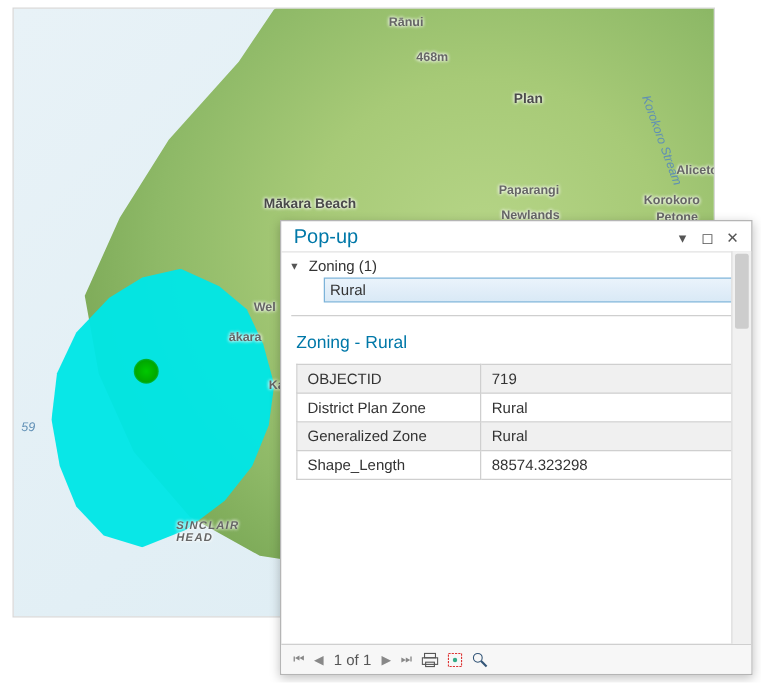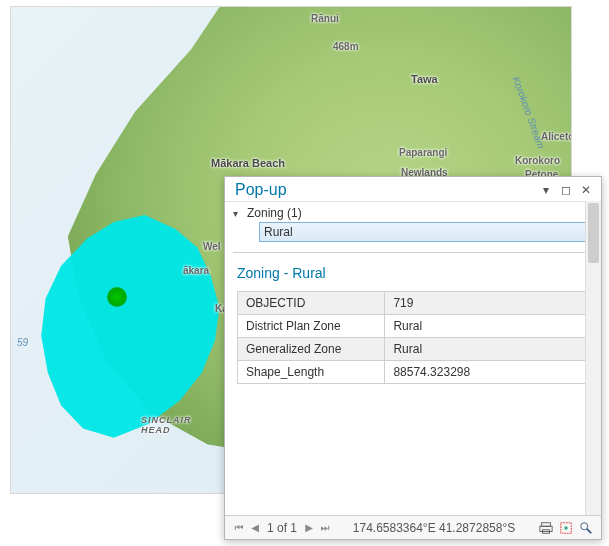--- a/index.html
+++ b/index.html
@@ -153,21 +153,21 @@
 </head>
 <body>
 
 <div class="map-canvas">
   <div class="land"></div>
   <div class="feature-selected"></div>
   <div class="identify-dot"></div>
 
   <span class="map-label small" style="left:300px; top:6px;">Rānui</span>
   <span class="map-label small" style="left:322px; top:34px;">468m</span>
-  <span class="map-label" style="left:400px; top:66px;">Tawa</span>
+  <span class="map-label" style="left:400px; top:66px;">Plan</span>
   <span class="map-label small" style="left:388px; top:140px;">Paparangi</span>
   <span class="map-label small" style="left:390px; top:160px;">Newlands</span>
   <span class="map-label small" style="left:504px; top:148px;text-align:right;">Korokoro</span>
   <span class="map-label small" style="left:514px; top:162px;">Petone</span>
   <span class="map-label small" style="left:530px; top:124px;">Aliceto</span>
   <span class="map-label" style="left:200px; top:150px;">Mākara Beach</span>
   <span class="map-label small" style="left:172px; top:258px;">ākara</span>
   <span class="map-label small" style="left:192px; top:234px;">Wel</span>
   <span class="map-label small" style="left:204px; top:296px;">Ka</span>
   <span class="map-label small" style="left:130px; top:408px; white-space:pre; font-style:italic; letter-spacing:1px; font-size:9px;">SINCLAIR
@@ -222,21 +222,20 @@
   <div class="scrollbar-fake">
     <div class="scrollbar-thumb"></div>
   </div>
 
   <div class="popup-footer">
     <span class="nav-btn">⏮</span>
     <span class="nav-btn">◀</span>
     <span class="record-counter">1 of 1</span>
     <span class="nav-btn">▶</span>
     <span class="nav-btn">⏭</span>
-    <span class="coord">174.6583364°E 41.2872858°S</span>
     <span class="tool-btn">
       <svg viewBox="0 0 16 16">
           <rect x="3" y="2" width="10" height="4" fill="none" stroke="#555"></rect>
           <rect x="1" y="6" width="14" height="6" fill="none" stroke="#555"></rect>
           <rect x="4" y="10" width="8" height="4" fill="none" stroke="#555"></rect>
         </svg>
     </span>
     <span class="tool-btn">
       <svg viewBox="0 0 16 16">
           <rect x="2" y="2" width="12" height="12" fill="none" stroke="#d33" stroke-dasharray="2 1"></rect>

